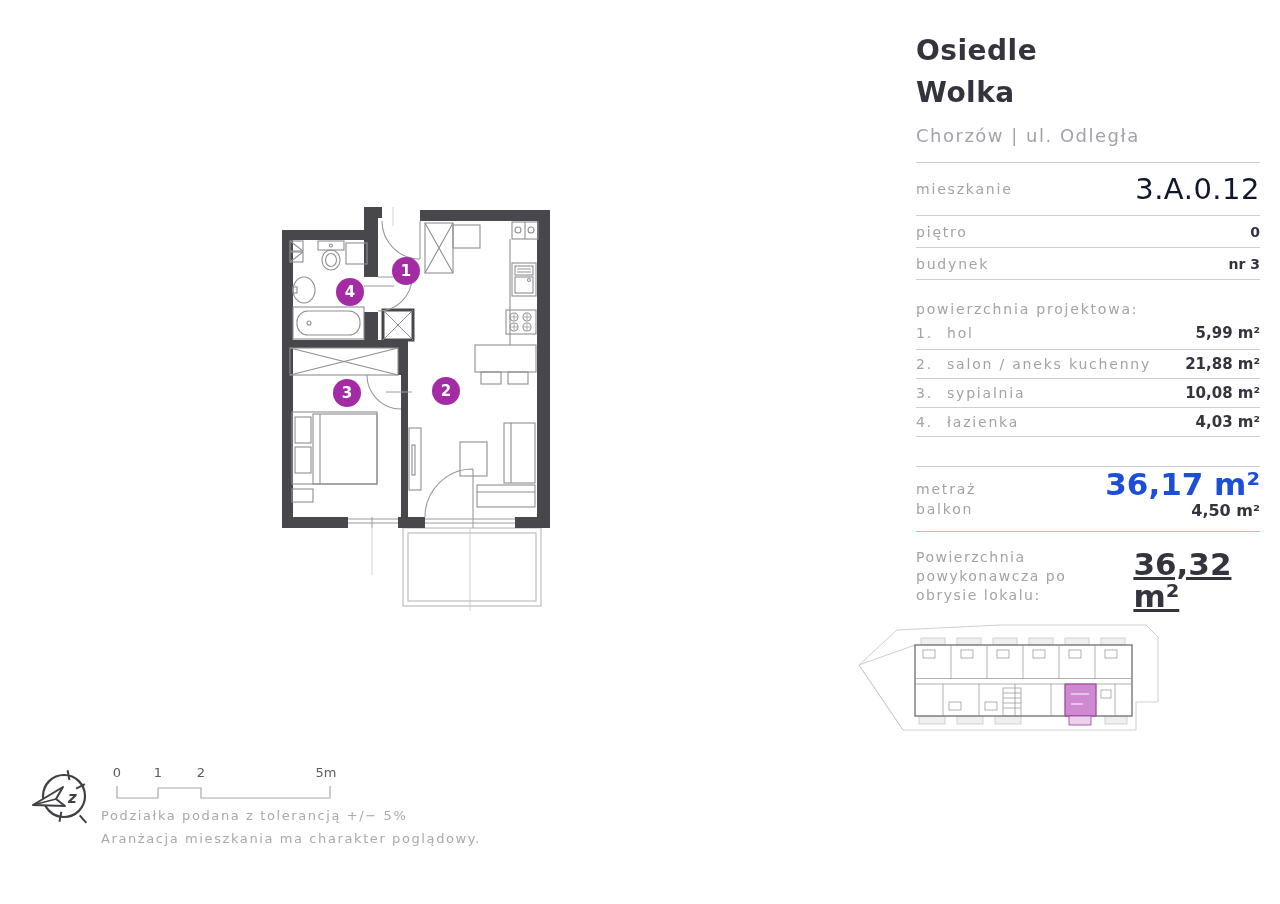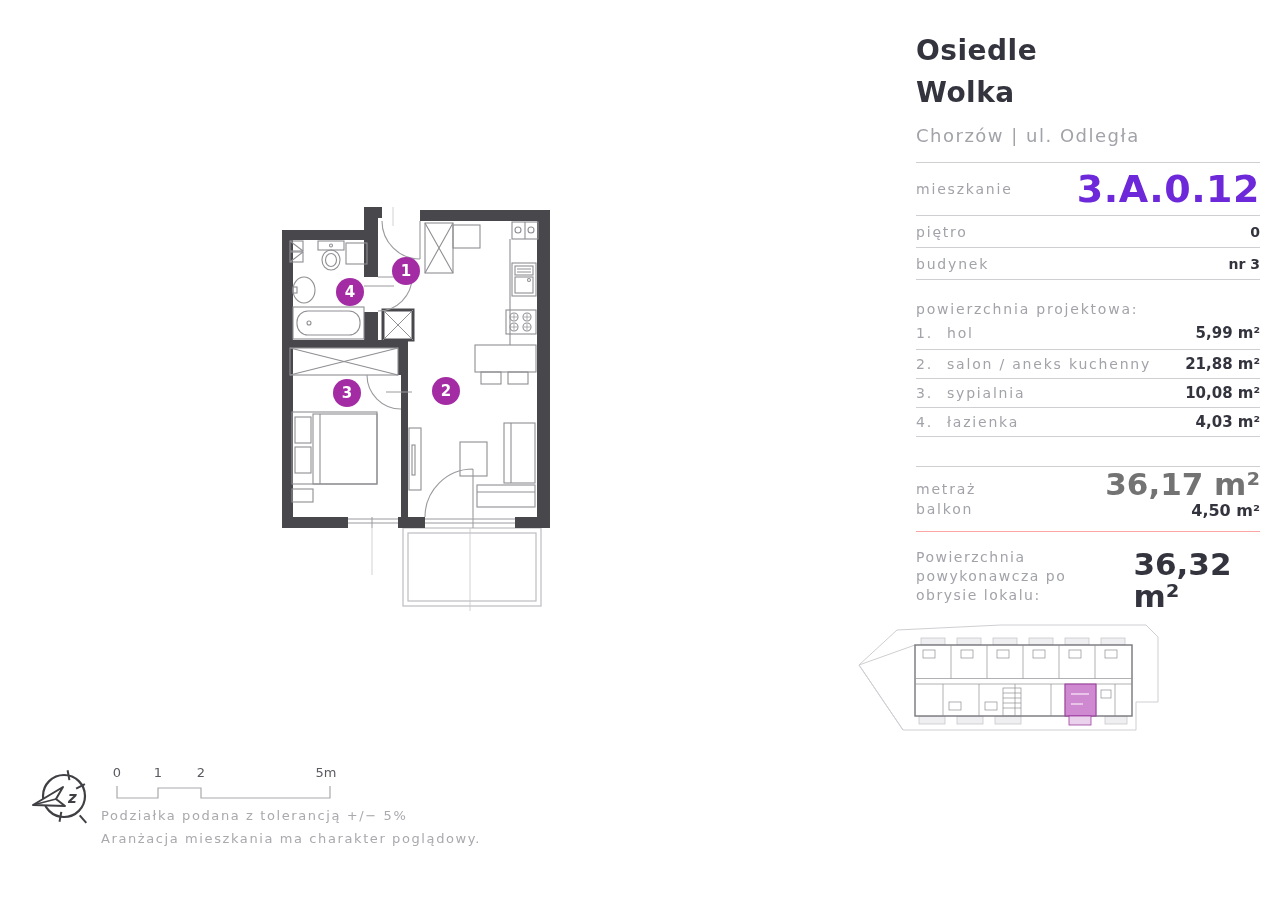--- a/index.html
+++ b/index.html
@@ -22,36 +22,36 @@
 
   
   .panel { position:absolute; left:890px; top:30px; width:344px;margin-left:26px; }
   .title-line { font-size:28px; font-weight:bold; color:#33343E; line-height:42px; letter-spacing:0.5px; }
   .location { margin-top:11px; font-size:18px; color:#A2A3A9; letter-spacing:1.5px; }
   .divider { border:none; border-top:1px solid #CFCFD3; margin-top:16px; }
   .info-row { display:flex; justify-content:space-between; align-items:center; border-bottom:1px solid #CFCFD3; }
   .row-lg { height:53px; }
   .row-sm { height:32px; }
   .lbl { font-size:14px; color:#A2A3A9; letter-spacing:1.8px; }
-  .val-lg { font-size:38px; font-weight:bold; color:#6d28d9; letter-spacing:0.5px; }
+  .val-lg { font-size:29px; font-weight:normal; color:#0f172a; letter-spacing:0.5px; }
   .val-sm { font-size:14px; font-weight:bold; color:#33343E; }
   .section-heading { margin-top:21px; font-size:14px; color:#A2A3A9; letter-spacing:1.8px; }
   .room-row { display:flex; justify-content:space-between; align-items:center; border-bottom:1px solid #CFCFD3; height:29px; }
   .room-row.first { height:33px; }
   .room-label { display:flex; align-items:center; }
   .room-label .num { margin-right:14px; }
   .room-area { font-size:15px; font-weight:bold; color:#33343E; }
   .totals { margin-top:29px; border-top:1px solid #CFCFD3; border-bottom:1px solid #fca5a5; padding:0 0 10px; }
   .totals-row { display:flex; justify-content:space-between; align-items:flex-end; }
-  .metraz-val { font-size:31px; font-weight:bold; color:#737373; line-height:34px; }
+  .metraz-val { font-size:31px; font-weight:bold; color:#1d4ed8; line-height:34px; }
   .balkon-val { font-size:16px; font-weight:bold; color:#33343E; line-height:20px; }
   .totals-row .lbl { padding-bottom:4px; }
   .final-block { margin-top:16px; display:flex; justify-content:space-between; }
   .final-label { font-size:14px; color:#A2A3A9; letter-spacing:1.5px; line-height:19px; }
-  .final-value { font-size:31px; font-weight:bold; color:#33343E; align-self:flex-end; line-height:32px; }
+  .final-value { font-size:31px; font-weight:bold; color:#33343E; align-self:flex-end; line-height:32px;text-decoration:underline; }
 
   
   .minimap { position:absolute; left:853px; top:618px; width:315px; height:140px; }
 
   
   .compass { position:absolute; left:28px; top:760px; width:74px; height:76px; }
   .scale-tick { position:absolute; top:765px; transform:translateX(-50%); font-size:13px; color:#5A5A60; }
   .scale-svg { position:absolute; left:110px; top:784px; }
   .note { position:absolute; left:101px; font-size:13px; color:#A9A9AE; letter-spacing:1.6px; }
   .note-1 { top:808px; }

